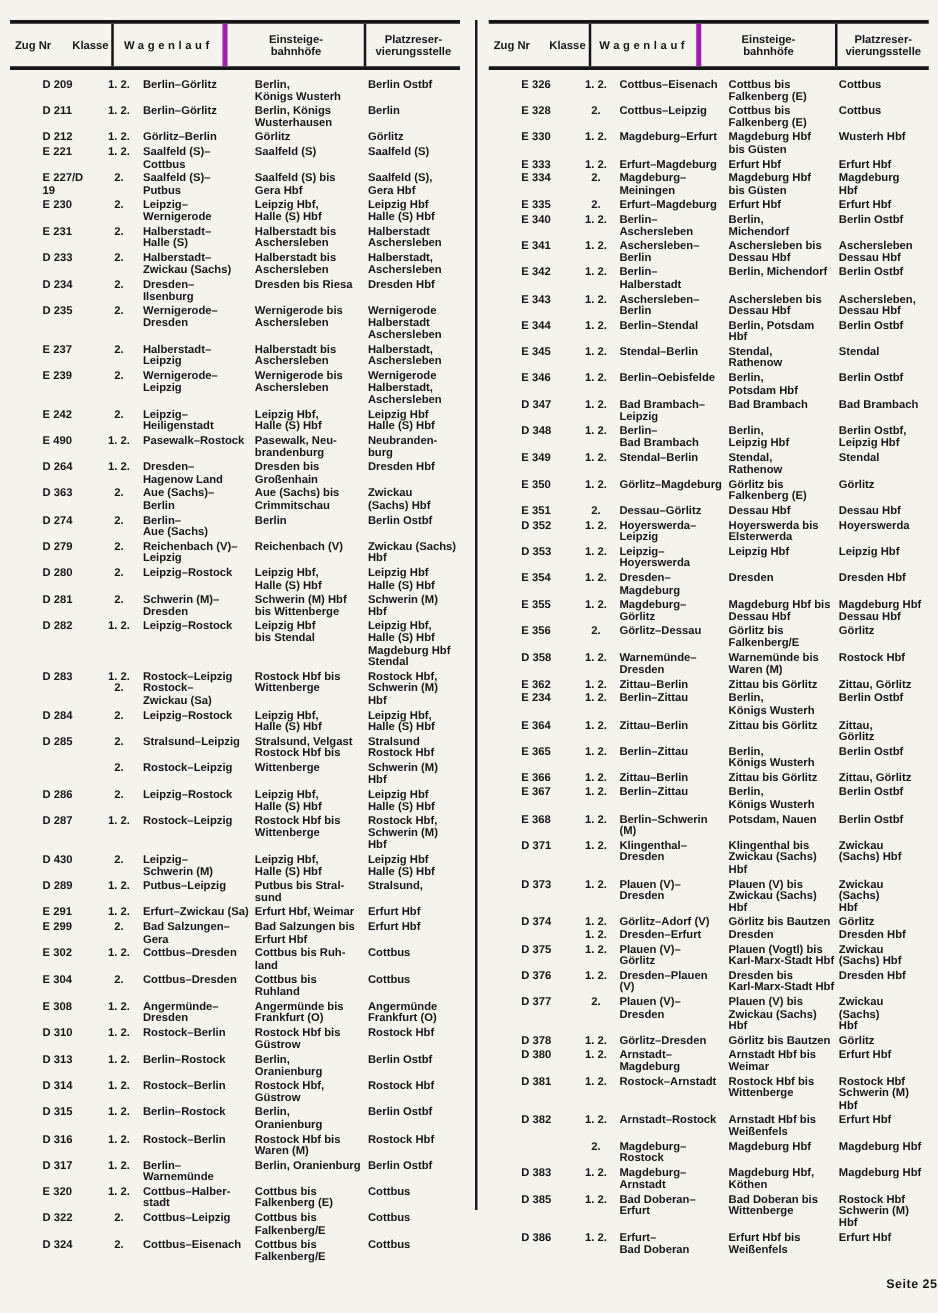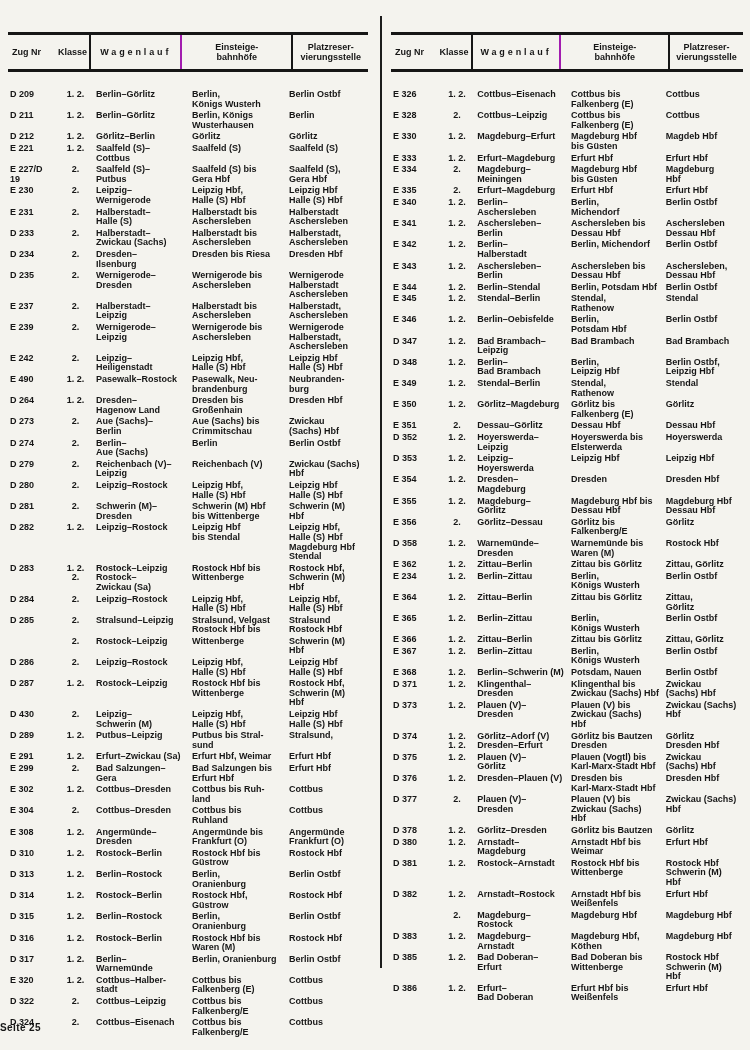--- a/index.html
+++ b/index.html
@@ -12,21 +12,21 @@
   }
   .page {
     position: relative;
     width: 750px;
     height: 1050px;
     overflow: hidden;
     background: #f4f3ee;
   }
   .timetable {
     position: absolute;
-    top: 32px;
+    top: 16px;
   }
   .timetable.left  { left: 8px;  width: 360px; }
   .timetable.right { left: 391px; width: 352px; }
   .col-divider {
     position: absolute;
     left: 380px;
     top: 16px;
     height: 952px;
     width: 2px;
     background: #1c1c1c;
@@ -42,42 +42,42 @@
     line-height: 10px;
     padding: 7px 1px;
     text-align: center;
     white-space: pre-line;
     display: flex;
     align-items: center;
     justify-content: center;
   }
   .th.h0 { width: 50px; justify-content: flex-start; padding-left: 4px; }
   .th.h1 { width: 38px; border-right: 2px solid #161616; }
-  .th.h2 { width: 96px; border-right: 2px solid #a21caf; letter-spacing: 0.32em; }
+  .th.h2 { width: 96px; border-right: 4px solid #a21caf; letter-spacing: 0.32em; }
   .th.h3 { width: 118px; border-right: 2px solid #161616; }
   .th.h4 { width: 79px; }
-  .tbody { padding-top: 18px; }
+  .tbody { padding-top: 7px; margin-left: 24px; }
   .row { display: flex; margin-bottom: 2px; }
   .c {
     font-size: 9px;
     line-height: 9.6px;
     white-space: pre-line;
     padding-right: 3px;
   }
   .c0 { width: 50px; padding-left: 2px; }
   .c1 { width: 38px; text-align: center; }
   .c2 { width: 96px; }
   .c3 { width: 97px; }
   .c4 { width: 79px; }
   .footer {
     position: absolute;
     top: 1022px;
     left: 0;
     width: 100%;
-    text-align: left;
+    text-align: right;
     font-size: 10px;
     letter-spacing: 0.04em;
   }
 </style>
 </head>
 <body>
 
 <div class="page">
 
   <div class="timetable left">
@@ -224,21 +224,21 @@
         <div class="row">
           <div class="c c0">D 264</div>
           <div class="c c1">1. 2.</div>
           <div class="c c2">Dresden–
 Hagenow Land</div>
           <div class="c c3">Dresden bis
 Großenhain</div>
           <div class="c c4">Dresden Hbf</div>
         </div>
         <div class="row">
-          <div class="c c0">D 273</div>
+          <div class="c c0">D 363</div>
           <div class="c c1">2.</div>
           <div class="c c2">Aue (Sachs)–
 Berlin</div>
           <div class="c c3">Aue (Sachs) bis
 Crimmitschau</div>
           <div class="c c4">Zwickau
 (Sachs) Hbf</div>
         </div>
         <div class="row">
           <div class="c c0">D 274</div>
@@ -509,21 +509,21 @@
           <div class="c c3">Cottbus bis
 Falkenberg (E)</div>
           <div class="c c4">Cottbus</div>
         </div>
         <div class="row">
           <div class="c c0">E 330</div>
           <div class="c c1">1. 2.</div>
           <div class="c c2">Magdeburg–Erfurt</div>
           <div class="c c3">Magdeburg Hbf
 bis Güsten</div>
-          <div class="c c4">Magdeb Hbf</div>
+          <div class="c c4">Wusterh Hbf</div>
         </div>
         <div class="row">
           <div class="c c0">E 333</div>
           <div class="c c1">1. 2.</div>
           <div class="c c2">Erfurt–Magdeburg</div>
           <div class="c c3">Erfurt Hbf</div>
           <div class="c c4">Erfurt Hbf</div>
         </div>
         <div class="row">
           <div class="c c0">E 334</div>

